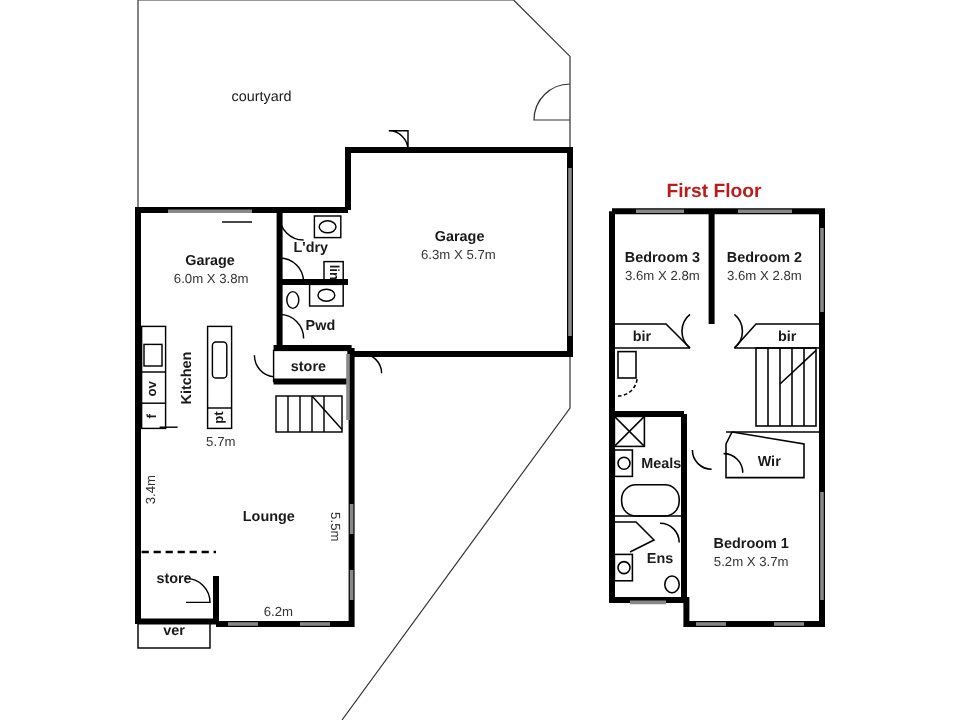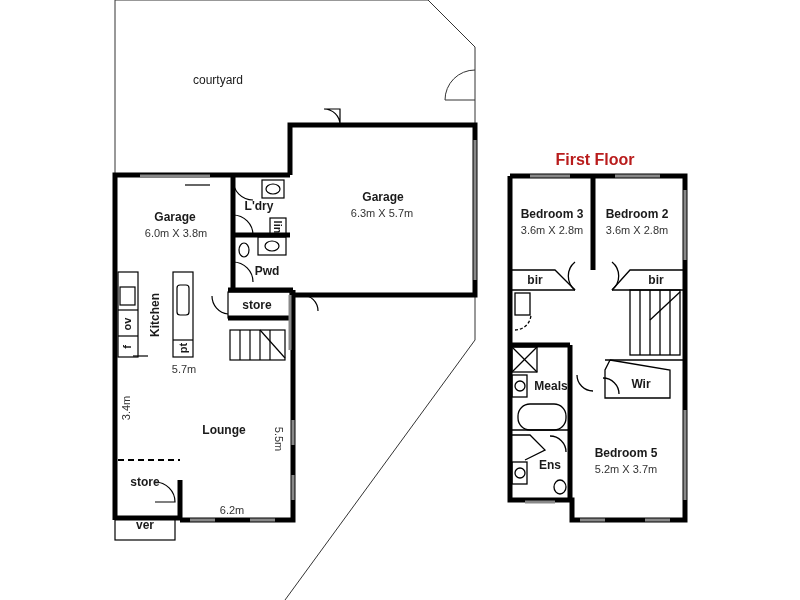--- a/index.html
+++ b/index.html
@@ -162,14 +162,14 @@
 <div class="title" style="left:595px;top:160px">First Floor</div>
 <div class="lbl" style="left:552px;top:214px">Bedroom 3</div>
 <div class="dim" style="left:552px;top:230px">3.6m X 2.8m</div>
 <div class="lbl" style="left:637px;top:214px">Bedroom 2</div>
 <div class="dim" style="left:637px;top:230px">3.6m X 2.8m</div>
 <div class="lbl" style="left:535px;top:280px">bir</div>
 <div class="lbl" style="left:656px;top:280px">bir</div>
 <div class="lbl" style="left:551px;top:386px">Meals</div>
 <div class="lbl" style="left:641px;top:384px">Wir</div>
 <div class="lbl" style="left:550px;top:465px">Ens</div>
-<div class="lbl" style="left:626px;top:453px">Bedroom 5</div>
+<div class="lbl" style="left:626px;top:453px">Bedroom 1</div>
 <div class="dim" style="left:626px;top:469px">5.2m X 3.7m</div>
 
 </body></html>

